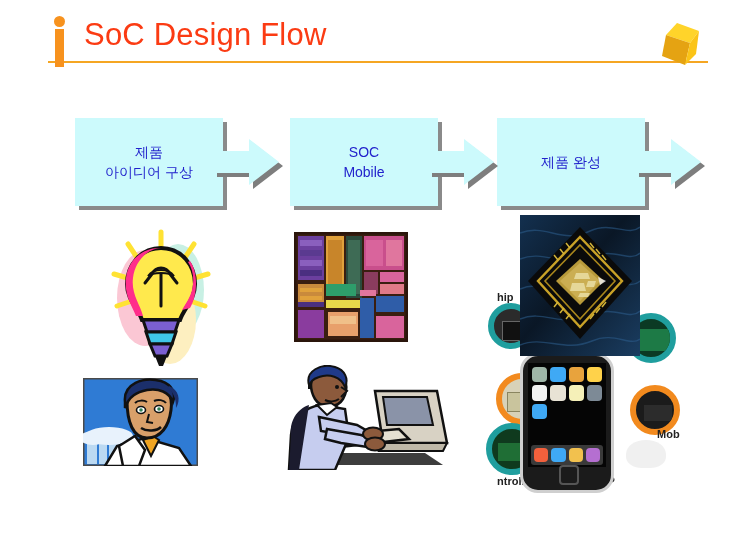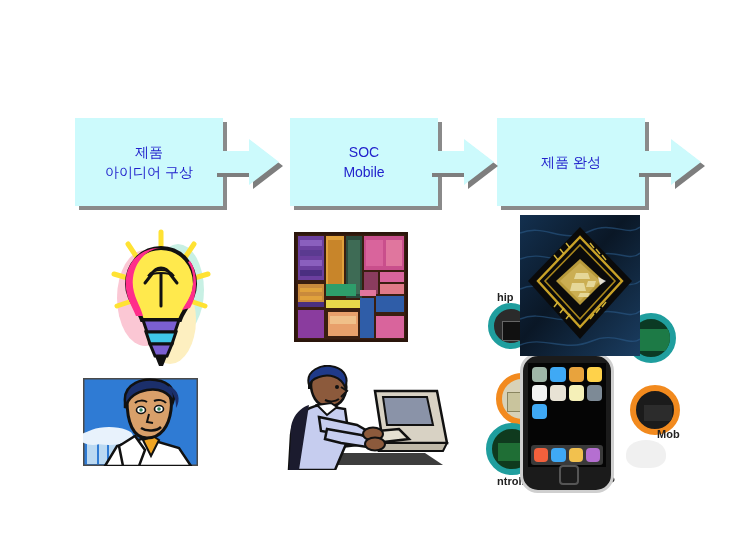--- a/index.html
+++ b/index.html
@@ -155,20 +155,32 @@
     color: #222;
     white-space: nowrap;
     font-family: "Liberation Sans", sans-serif;
   }
 </style>
 </head>
 <body>
 
 <div id="slide">
 
+  <div id="title-area">
+    <div id="title-rule"></div>
+    <div id="title-bullet-dot"></div>
+    <div id="title-bullet-stem"></div>
+    <div id="page-title">SoC Design Flow</div>
+
+    <svg id="title-cube" viewBox="0 0 44 48">
+      <polygon points="20,2 42,10 33,22 9,14" fill="#FFD42A"></polygon>
+      <polygon points="9,14 33,22 28,44 5,35" fill="#E5A312"></polygon>
+      <polygon points="33,22 42,10 39,33 28,44" fill="#FBC417"></polygon>
+    </svg>
+  </div>
 
   <div>
 
     <div class="flow-stage" style="left:75px;">
       <div class="flow-box-shadow"></div>
       <div class="flow-box"></div>
       <div class="flow-box-label">제품
 아이디어 구상</div>
       <svg class="flow-arrow" viewBox="0 0 72 55">
         <polygon points="4,20 40,20 40,8 70,31 40,54 40,42 4,42" fill="#7E7E7E"></polygon>

